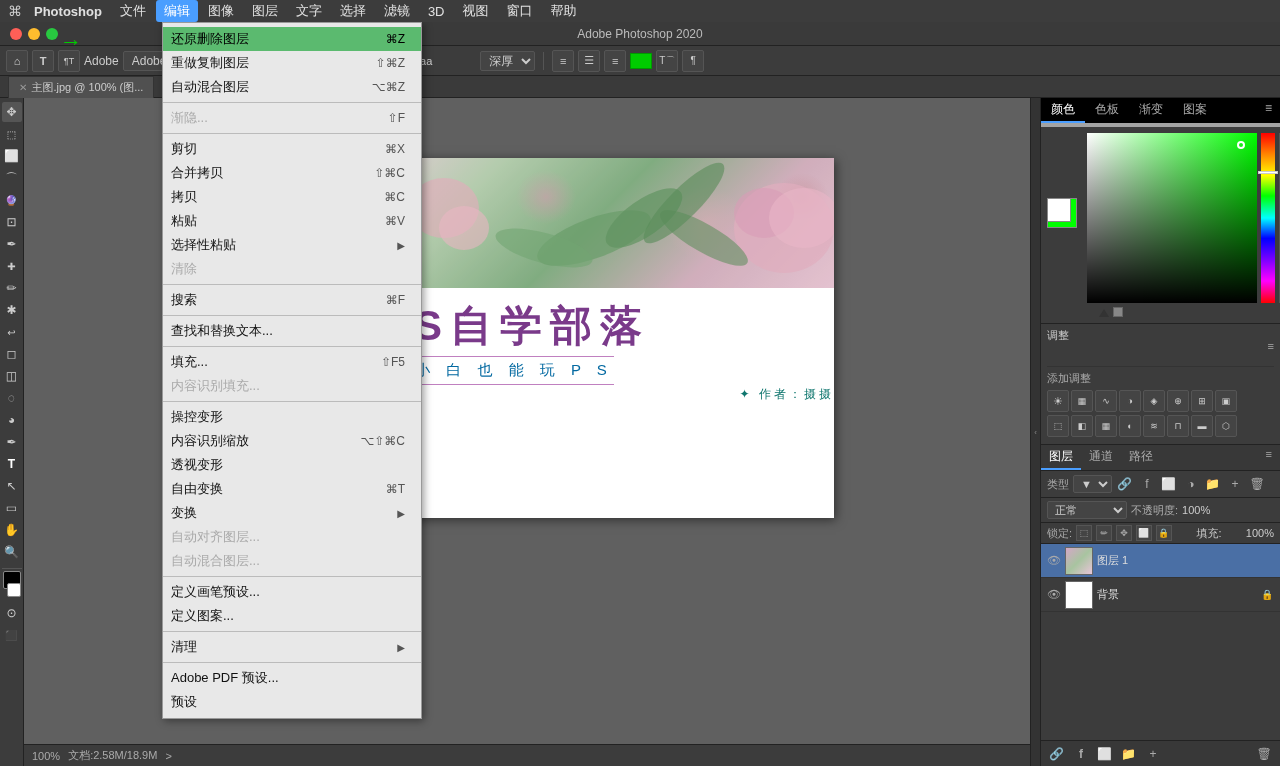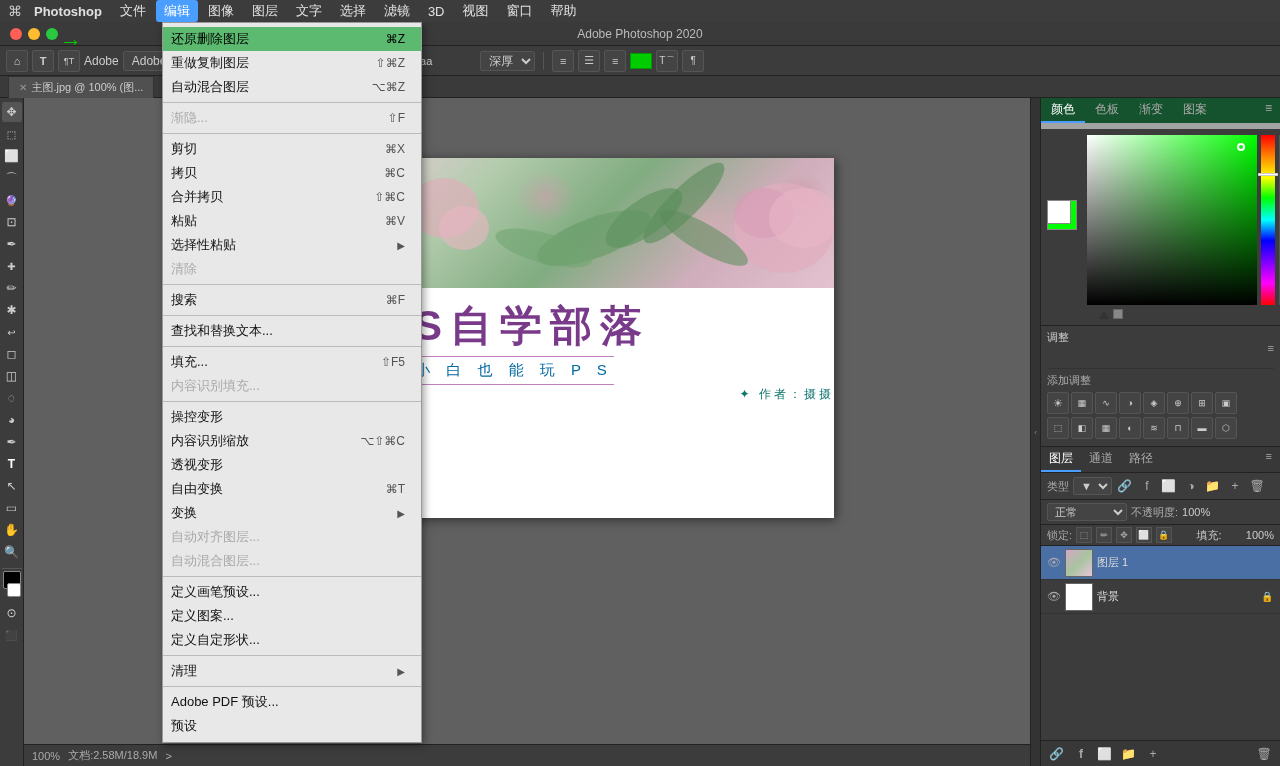--- a/index.html
+++ b/index.html
@@ -217,22 +217,22 @@
       background: #3c3c3c;
       border-left: 1px solid #222;
       display: flex;
       flex-direction: column;
       overflow: hidden;
     }
 
     
     .panel-tabs {
       display: flex;
-      background: #14532d;
-      border-bottom: 6px solid #a3a3a3;
+      background: #000000;
+      border-bottom: 4px solid #a3a3a3;
     }
     .panel-tab {
       padding: 3px 10px;
       font-size: 12px;
       color: #aaa;
       cursor: pointer;
       border-bottom: 2px solid transparent;
     }
     .panel-tab.active { color: #fff; border-bottom: 2px solid #4a9eff; }
     .panel-expand { margin-left: auto; padding: 3px 8px; font-size: 12px; color: #aaa; cursor: pointer; }
@@ -753,28 +753,28 @@
   <div class="menu-item-row disabled">
     <span class="menu-item-text">渐隐...</span>
     <span class="shortcut">⇧F</span>
   </div>
   <div class="menu-separator"></div>
   <div class="menu-item-row">
     <span class="menu-item-text">剪切</span>
     <span class="shortcut">⌘X</span>
   </div>
   <div class="menu-item-row">
+    <span class="menu-item-text">合并拷贝</span>
+    <span class="shortcut">⇧⌘C</span>
+  </div>
+  <div class="menu-item-row">
     <span class="menu-item-text">拷贝</span>
     <span class="shortcut">⌘C</span>
   </div>
   <div class="menu-item-row">
-    <span class="menu-item-text">合并拷贝</span>
-    <span class="shortcut">⇧⌘C</span>
-  </div>
-  <div class="menu-item-row">
     <span class="menu-item-text">粘贴</span>
     <span class="shortcut">⌘V</span>
   </div>
   <div class="menu-item-row">
     <span class="menu-item-text">选择性粘贴</span>
     <span class="submenu-arrow">▶</span>
   </div>
   <div class="menu-item-row disabled">
     <span class="menu-item-text">清除</span>
   </div>
@@ -820,23 +820,20 @@
   <div class="menu-item-row disabled">
     <span class="menu-item-text">自动混合图层...</span>
   </div>
   <div class="menu-separator"></div>
   <div class="menu-item-row">
     <span class="menu-item-text">定义画笔预设...</span>
   </div>
   <div class="menu-item-row">
     <span class="menu-item-text">定义图案...</span>
   </div>
-  <div class="menu-item-row">
-    <span class="menu-item-text">定义自定形状...</span>
-  </div>
   <div class="menu-separator"></div>
   <div class="menu-item-row">
     <span class="menu-item-text">清理</span>
     <span class="submenu-arrow">▶</span>
   </div>
   <div class="menu-separator"></div>
   <div class="menu-item-row">
     <span class="menu-item-text">Adobe PDF 预设...</span>
   </div>
   <div class="menu-item-row">

